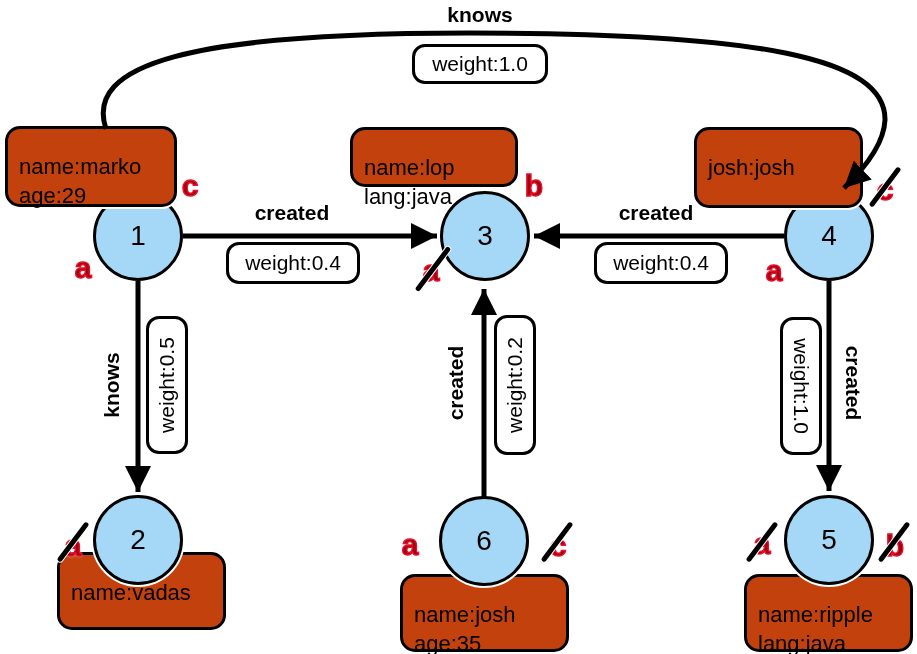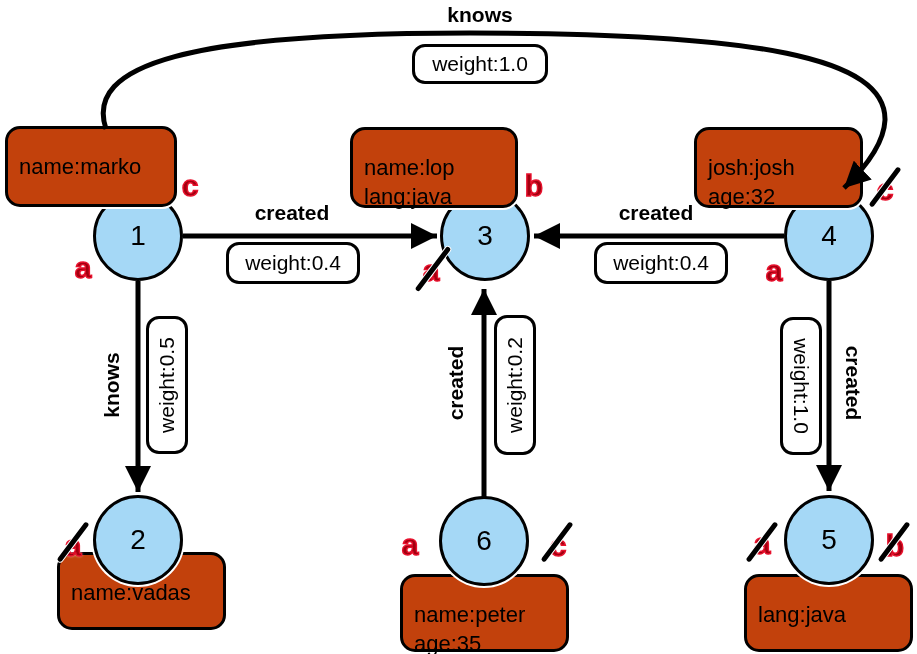--- a/index.html
+++ b/index.html
@@ -78,37 +78,38 @@
     </div>
   <div class="node z3" style="left:439px;top:496px">
       <span>6</span>
     </div>
   <div class="node z3" style="left:784px;top:495px">
       <span>5</span>
     </div>
 
   <div class="pbox z3" style="left:5px;top:126px;width:172px;height:81px">
     <span class="pline">name:marko</span>
+    <span class="pline">age:29</span>
   </div>
-  <div class="pbox z3" style="left:350px;top:127px;width:168px;height:81px">
+  <div class="pbox z3" style="left:350px;top:127px;width:168px;height:60px">
     <span class="pline">name:lop</span>
     <span class="pline">lang:java</span>
   </div>
   <div class="pbox z3" style="left:694px;top:127px;width:169px;height:81px">
     <span class="pline">josh:josh</span>
-    <span class="pline">age:32</span>
   </div>
   <div class="pbox z2" style="left:57px;top:552px;width:169px;height:78px">
     <span class="pline">name:vadas</span>
   </div>
   <div class="pbox z2" style="left:400px;top:574px;width:169px;height:78px">
-    <span class="pline">name:peter</span>
+    <span class="pline">name:josh</span>
     <span class="pline">age:35</span>
   </div>
   <div class="pbox z2" style="left:744px;top:574px;width:169px;height:78px">
+    <span class="pline">name:ripple</span>
     <span class="pline">lang:java</span>
   </div>
 
   <div class="elabel" style="left:480px;top:15px">knows</div>
   <div class="elabel" style="left:292px;top:213px">created</div>
   <div class="elabel" style="left:656px;top:213px">created</div>
   <div class="elabel erotn" style="left:112px;top:385px">knows</div>
   <div class="elabel erotn" style="left:456px;top:383px">created</div>
   <div class="elabel erotp" style="left:853px;top:383px">created</div>
 

